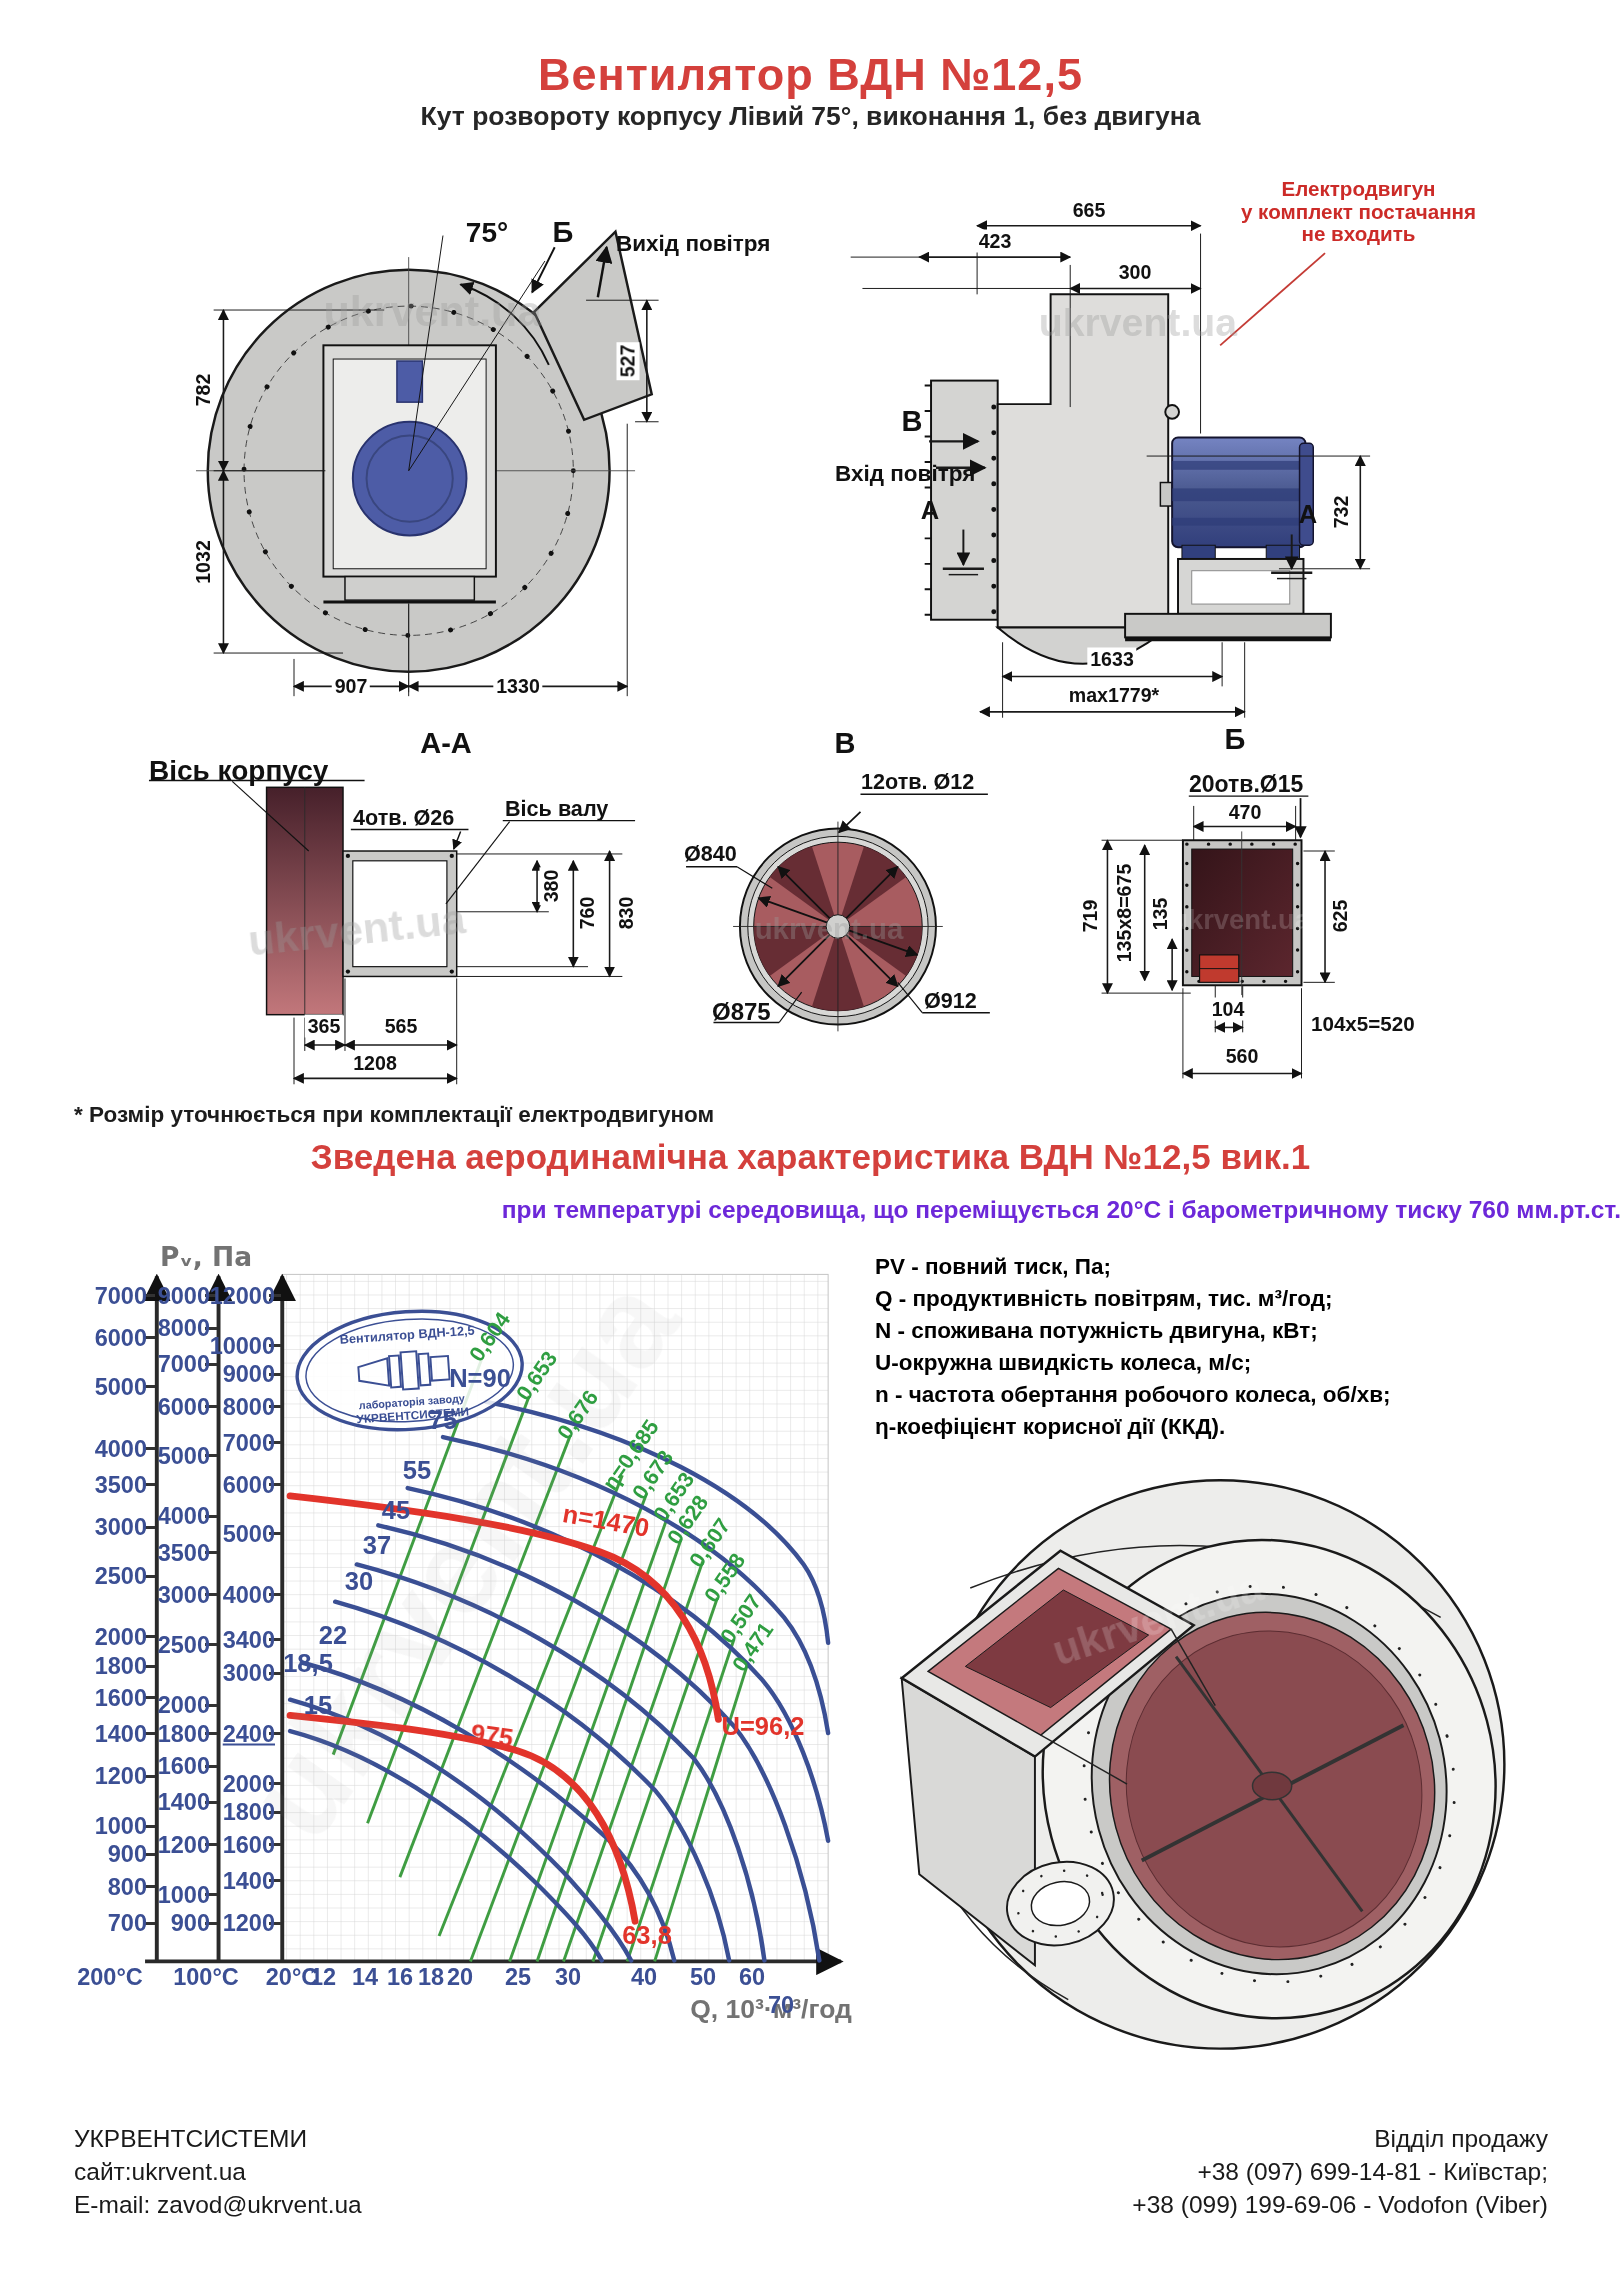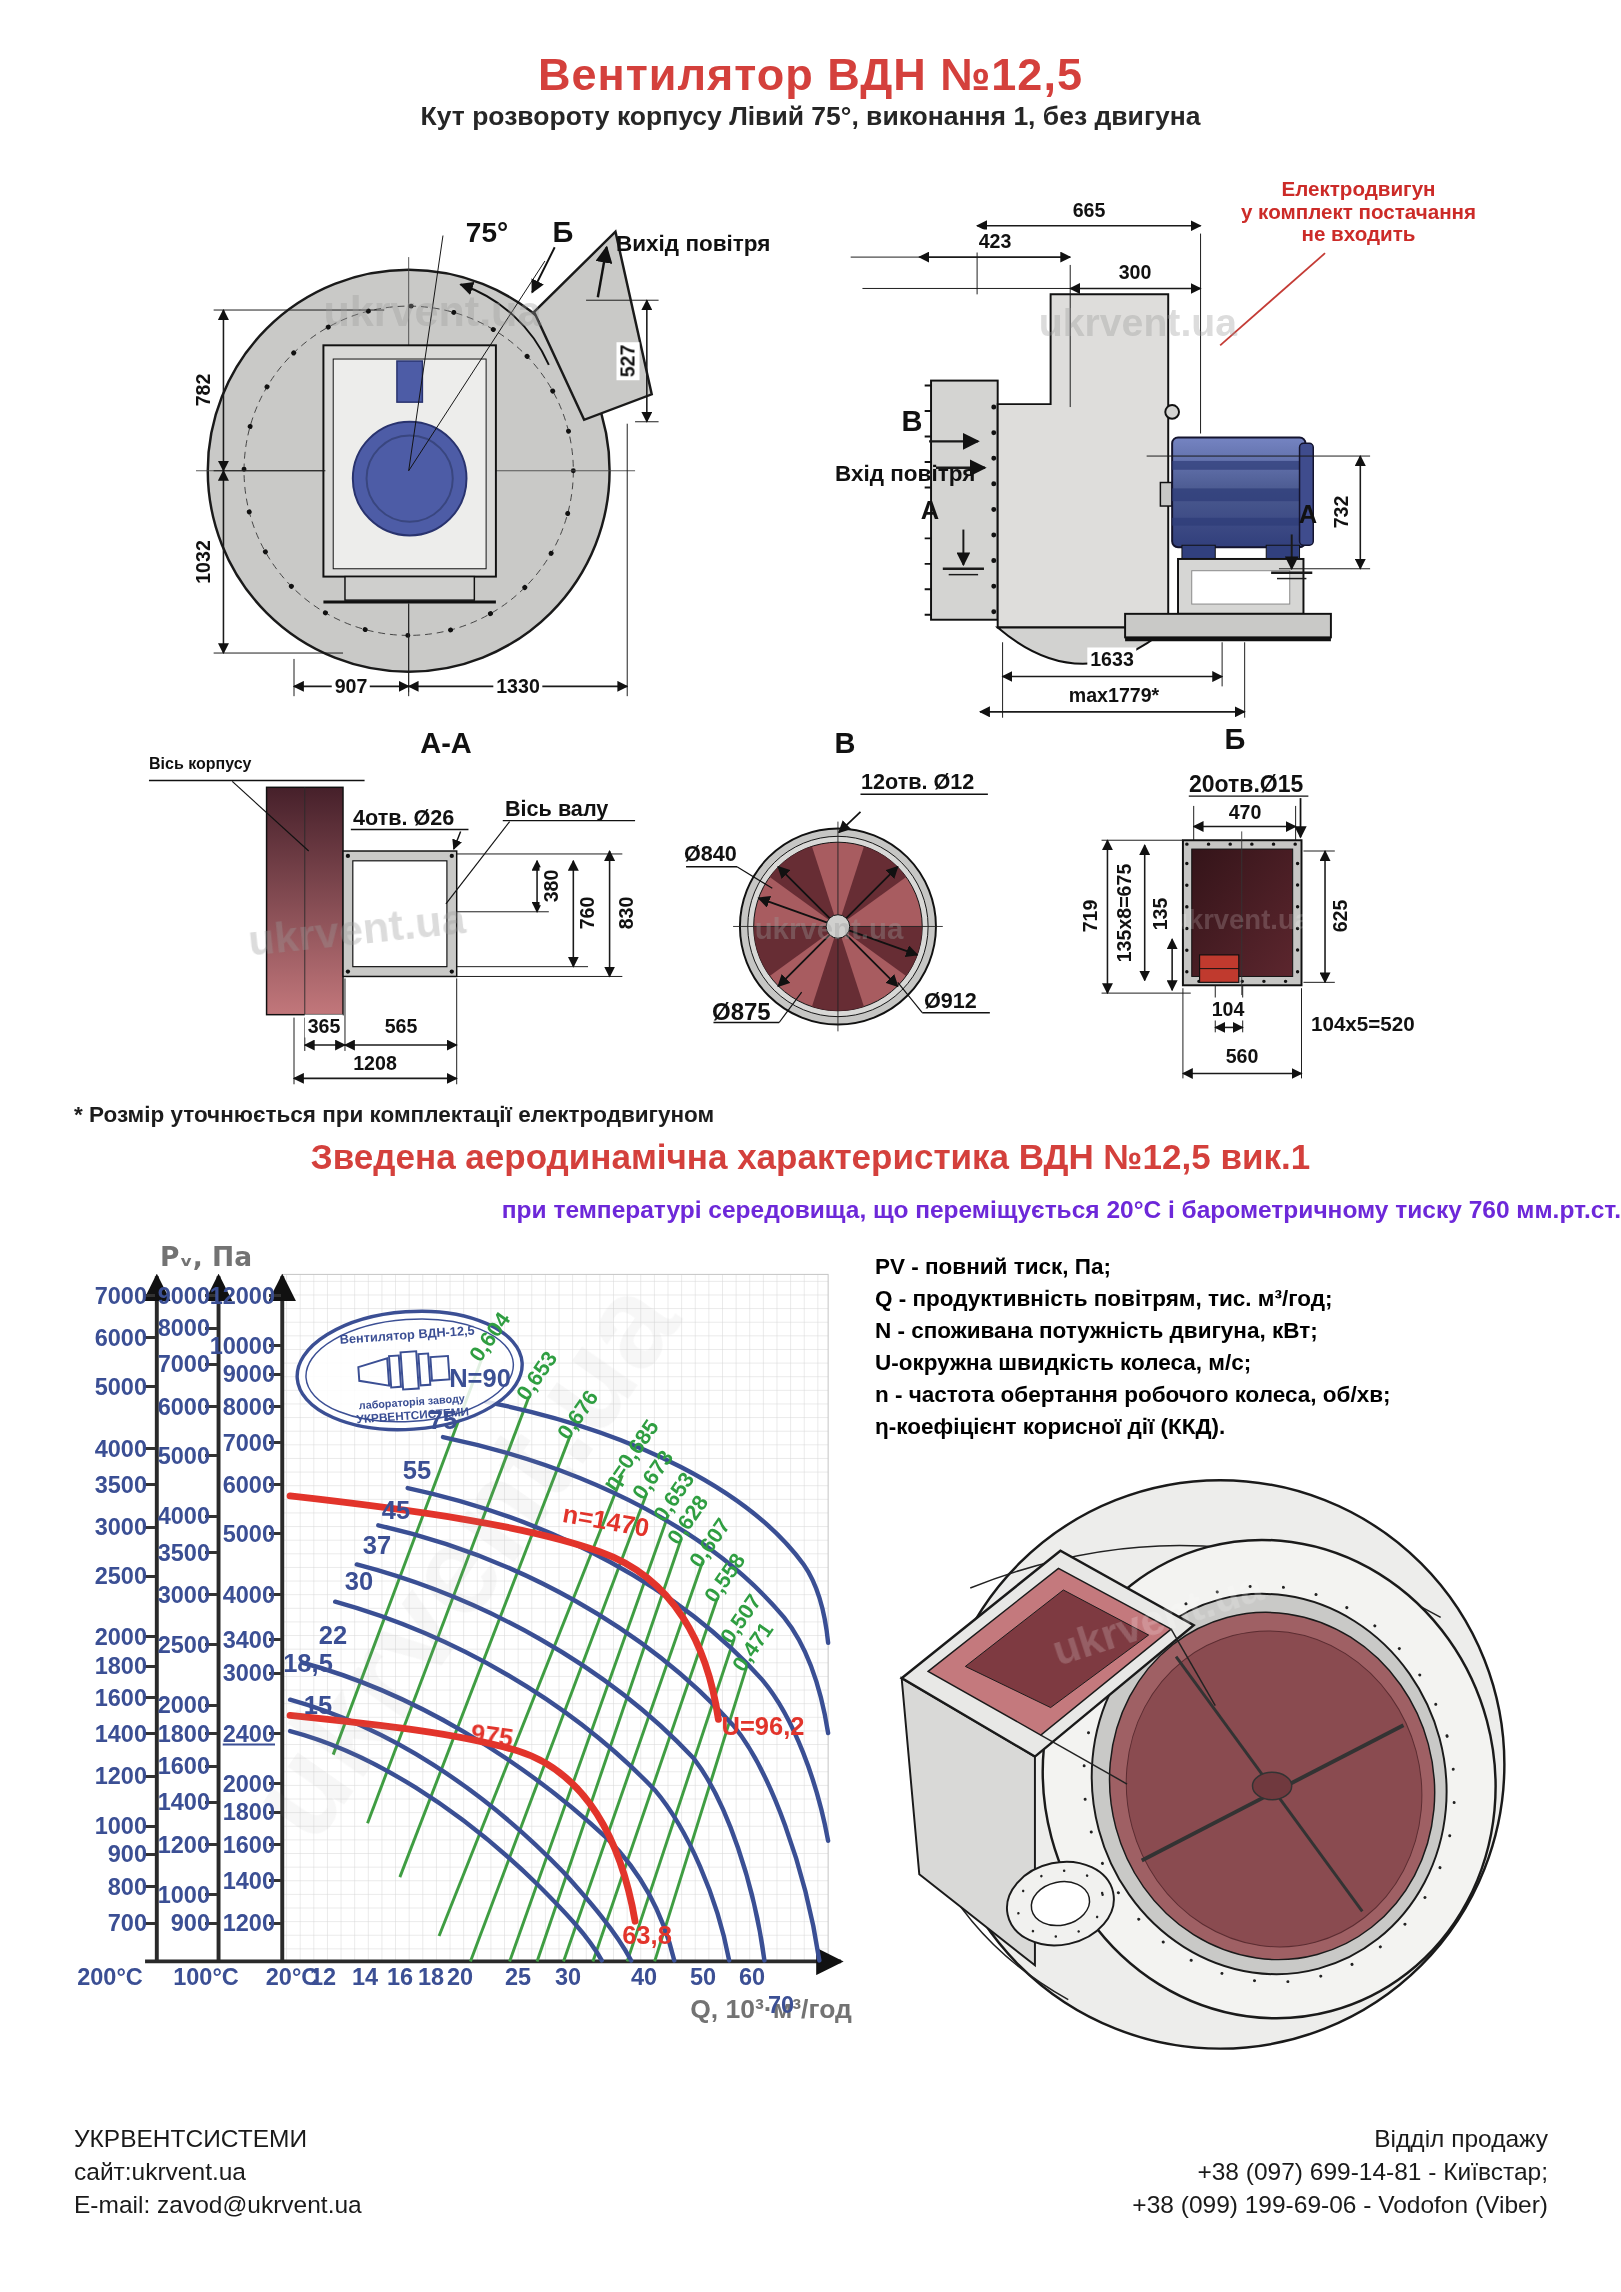--- a/index.html
+++ b/index.html
@@ -352,21 +352,21 @@
 </div>
 <div class="dim nobg" style="left:912px;top:421px;font-size:29px">В</div>
 <div class="lbl" style="left:835px;top:461px">Вхід повітря</div>
 <div class="dim nobg" style="left:930px;top:510px;font-size:25.5px">А</div>
 <div class="dim nobg" style="left:1308px;top:514px;font-size:25.5px">А</div>
 <div class="vdim" style="left:1341px;top:512px">732</div>
 <div class="dim" style="left:1112px;top:659px">1633</div>
 <div class="dim" style="left:1114px;top:695px">max1779*</div>
 
 <div class="sec" style="left:446px;top:727px">А-А</div>
-<div class="lbl" style="left:149px;top:755px;font-size:16px">Вісь корпусу</div>
+<div class="lbl" style="left:149px;top:755px;font-size:28px">Вісь корпусу</div>
 <div class="lbl" style="left:353px;top:805px;font-size:21.6px">4отв. Ø26</div>
 <div class="lbl" style="left:505px;top:796px;font-size:21.6px">Вісь валу</div>
 <div class="vdim" style="left:551px;top:886px">380</div>
 <div class="vdim" style="left:587px;top:913px">760</div>
 <div class="vdim" style="left:626px;top:913px">830</div>
 <div class="dim" style="left:324px;top:1026px">365</div>
 <div class="dim" style="left:401px;top:1026px">565</div>
 <div class="dim" style="left:375px;top:1063px">1208</div>
 
 <div class="sec" style="left:845px;top:727px">В</div>

